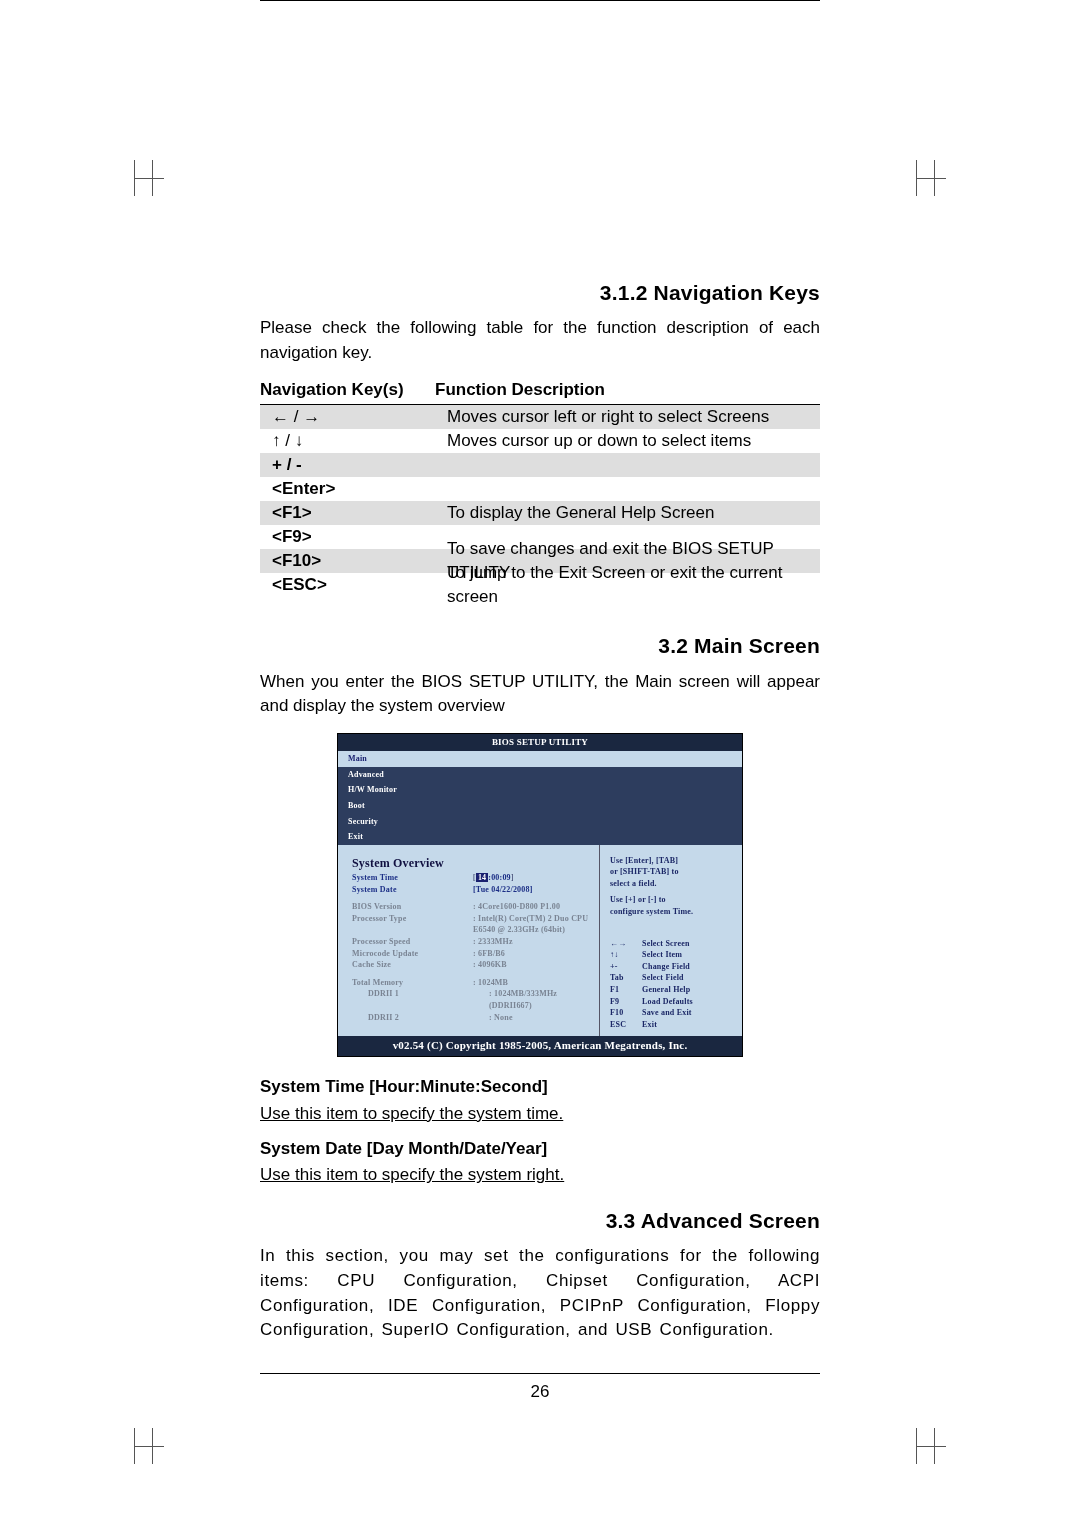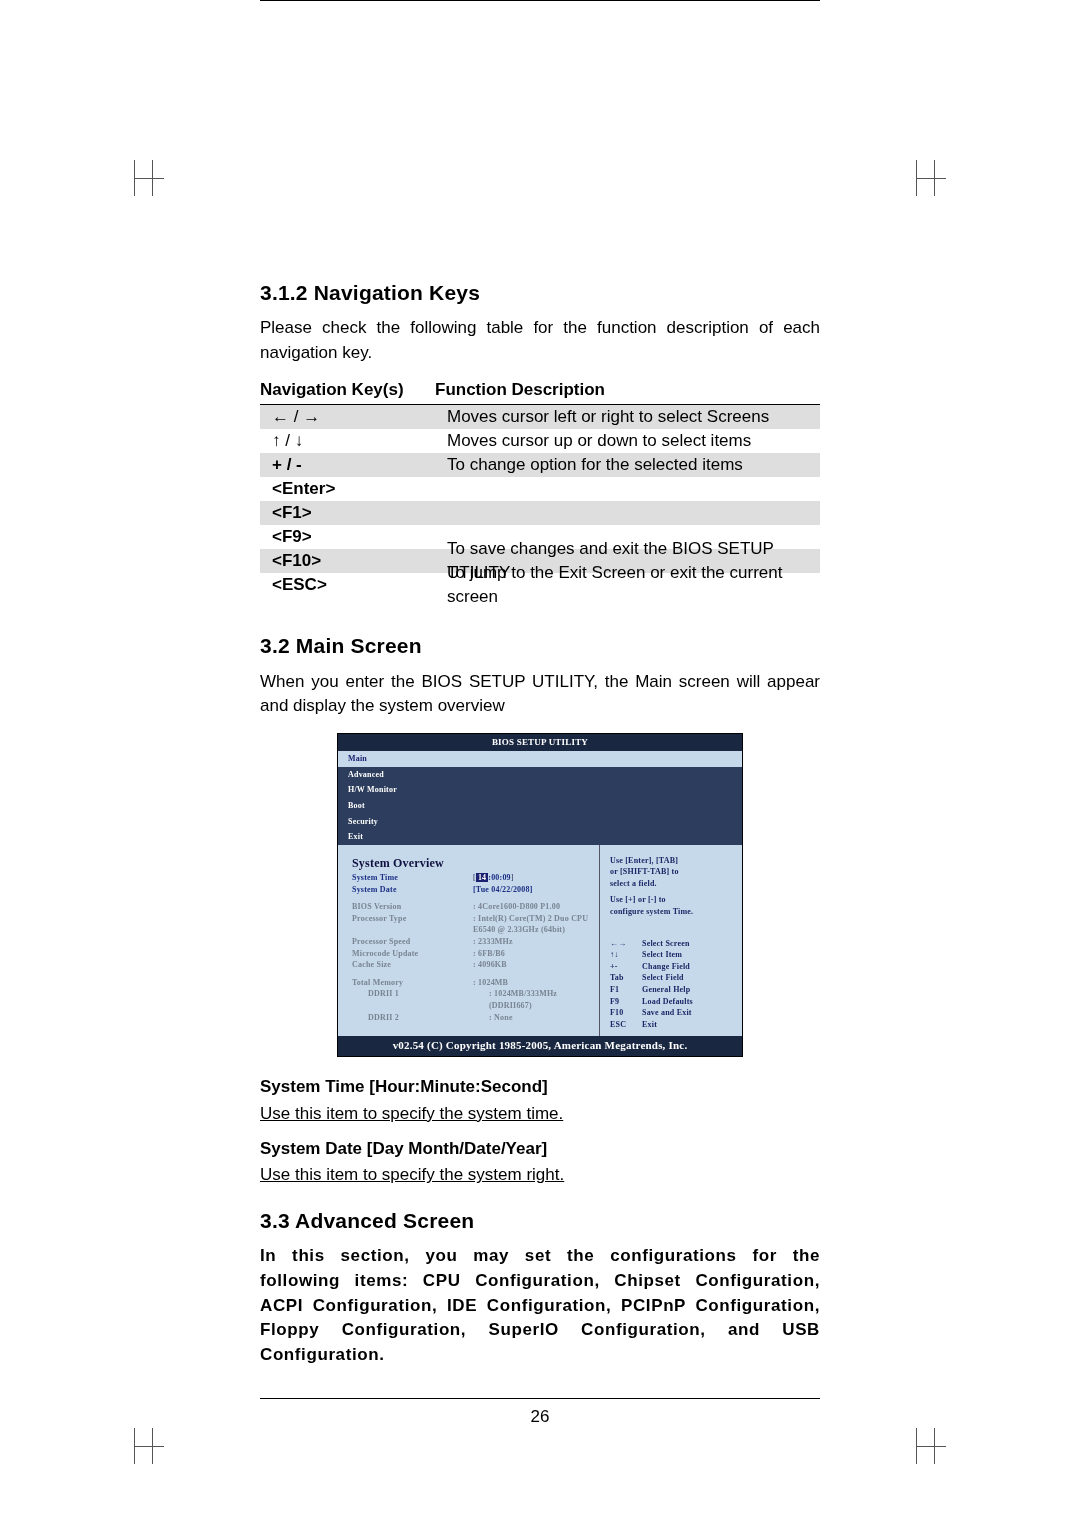--- a/index.html
+++ b/index.html
@@ -40,31 +40,31 @@
   .cm-tr .h1 { top: 18px; }
   .cm-bl { bottom: 64px; left: 134px; }
   .cm-bl .v2{left:18px;} .cm-bl .h1{top:18px;}
   .cm-br { bottom: 64px; right: 134px; }
   .cm-br .v2{left:18px;} .cm-br .h1{top:18px;}
   h3.section {
     font-size: 21px;
     font-weight: bold;
     margin: 0 0 8px 0;
     letter-spacing: 0.2px;
+    text-align: right;
   }
   p.body {
     margin: 0 0 12px 0;
     text-align: justify;
   }
   p.body-wide {
     margin: 0 0 8px 0;
     text-align: justify;
     letter-spacing: 0.6px;
     word-spacing: 2px;
-    font-weight: bold;
   }
   .navtable {
     margin-top: 10px;
     width: 560px;
   }
   .navtable .thead {
     display: flex;
     border-bottom: 1px solid #000;
     font-weight: bold;
     padding-bottom: 2px;
@@ -225,27 +225,27 @@
       <div class="row">
         <div class="c1 sym arrow">← / →</div>
         <div class="c2">Moves cursor left or right to select Screens</div>
       </div>
       <div class="row">
         <div class="c1 sym arrow">↑ / ↓</div>
         <div class="c2">Moves cursor up or down to select items</div>
       </div>
       <div class="row">
         <div class="c1">+  /  -</div>
-        <div class="c2">To change option for the selected items</div>
       </div>
       <div class="row">
         <div class="c1">&lt;Enter&gt;</div>
       </div>
       <div class="row">
         <div class="c1">&lt;F1&gt;</div>
+        <div class="c2">To display the General Help Screen</div>
       </div>
       <div class="row">
         <div class="c1">&lt;F9&gt;</div>
       </div>
       <div class="row">
         <div class="c1">&lt;F10&gt;</div>
         <div class="c2">To save changes and exit the BIOS SETUP UTILITY</div>
       </div>
       <div class="row">
         <div class="c1">&lt;ESC&gt;</div>

